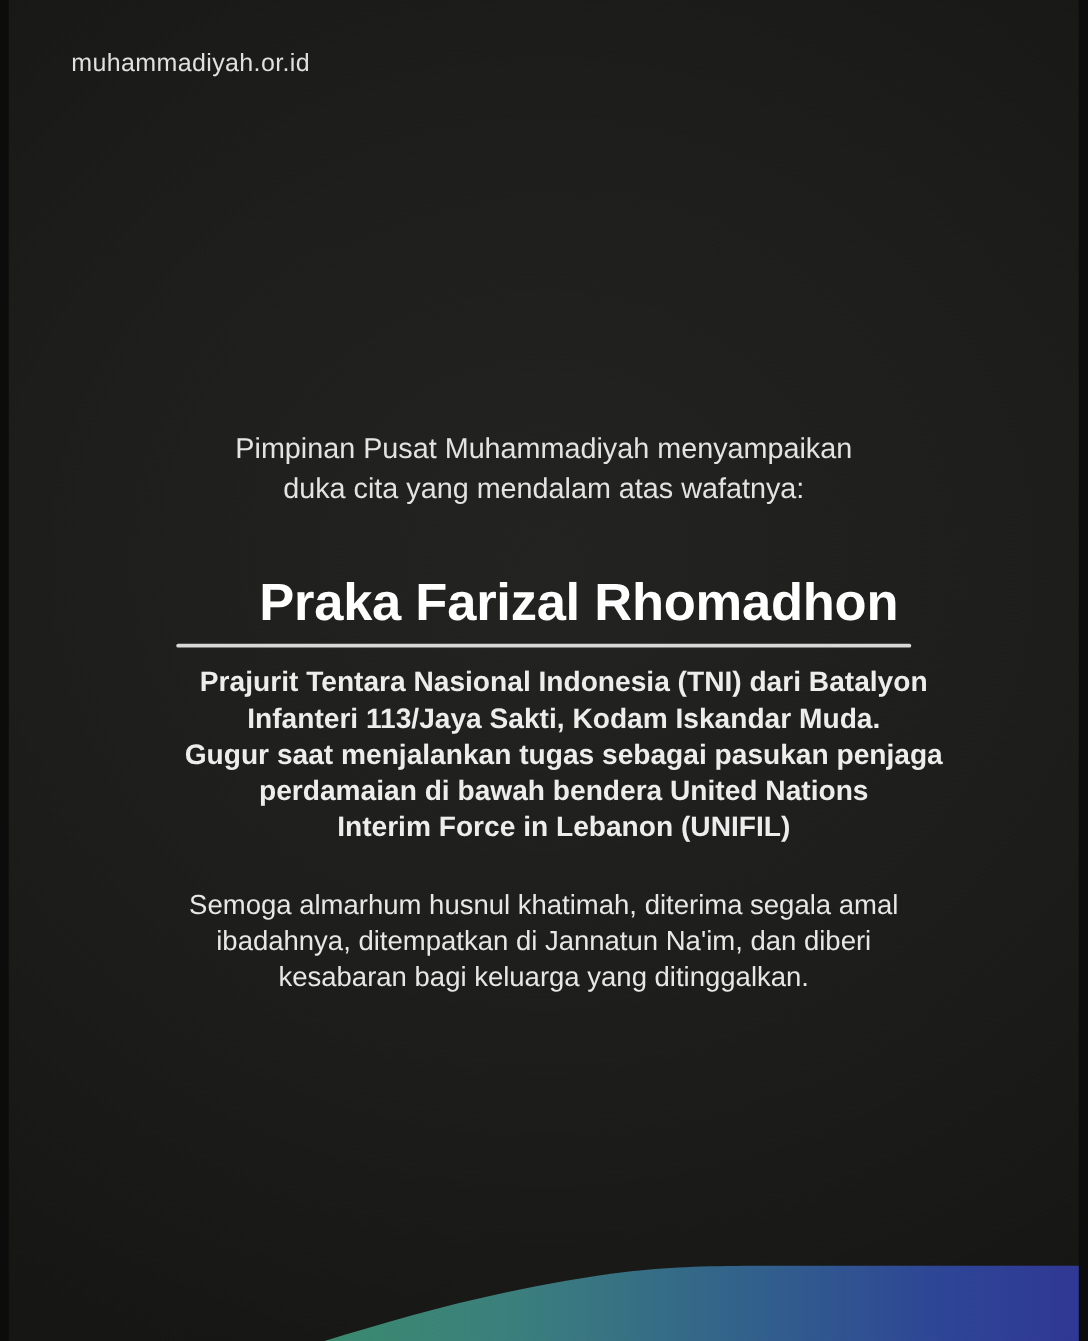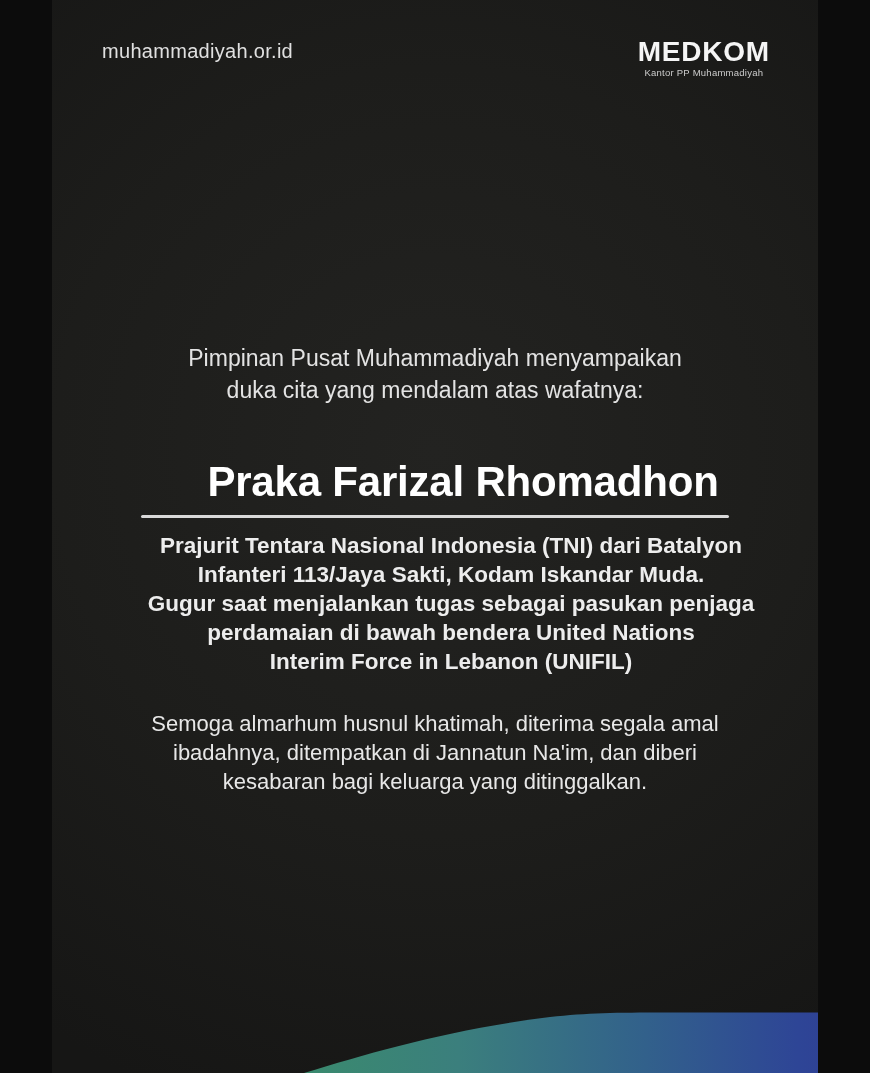--- a/index.html
+++ b/index.html
@@ -3,21 +3,21 @@
 <meta charset="utf-8">
 <style>
   html, body {
     margin: 0;
     padding: 0;
     background: #0c0c0c;
     font-family: "Liberation Sans", "DejaVu Sans", sans-serif;
   }
   .poster {
     position: relative;
-    width: 766px;
+    width: 856px;
     height: 1073px;
     margin: 0 auto;
     overflow: hidden;
     background:
       radial-gradient(ellipse 90% 65% at 50% 42%, #232321 0%, #1d1d1b 55%, #161615 100%);
     color: #ffffff;
   }
   .abs { position: absolute; }
   .centered { left: 0; width: 100%; text-align: center; }
   .preline { white-space: pre-line; }
@@ -116,24 +116,20 @@
     display: block;
   }
 </style>
 </head>
 <body>
 
 <div class="poster">
 
   <span class="abs site-url">muhammadiyah.or.id</span>
 
-  <div class="abs logo">
-    <span class="logo-title">MEDKOM</span>
-    <span class="logo-subtitle">Kantor PP Muhammadiyah</span>
-  </div>
 
 
   <p class="abs centered preline intro">Pimpinan Pusat Muhammadiyah menyampaikan
 duka cita yang mendalam atas wafatnya:</p>
 
   <h1 class="abs centered deceased-name">Praka Farizal Rhomadhon</h1>
 
   <div class="abs divider"></div>
 
   <p class="abs centered preline description">Prajurit Tentara Nasional Indonesia (TNI) dari Batalyon

